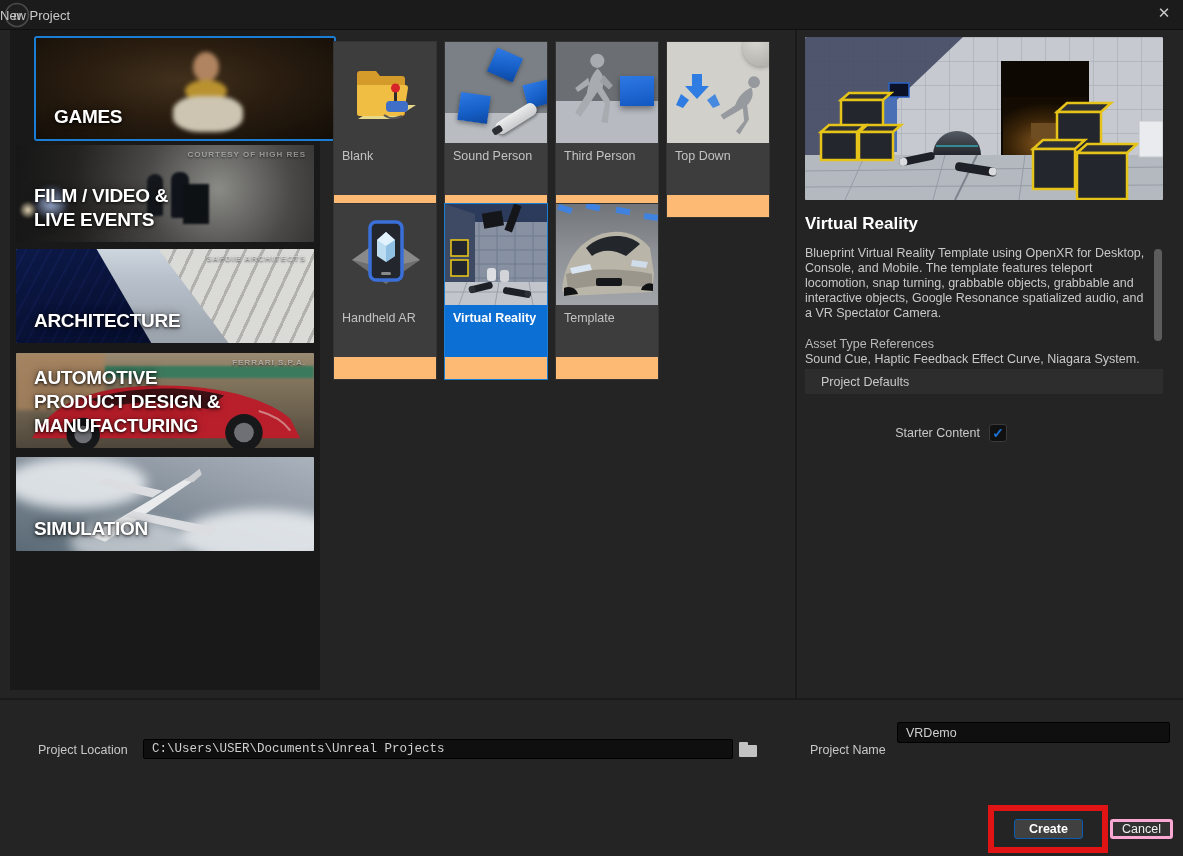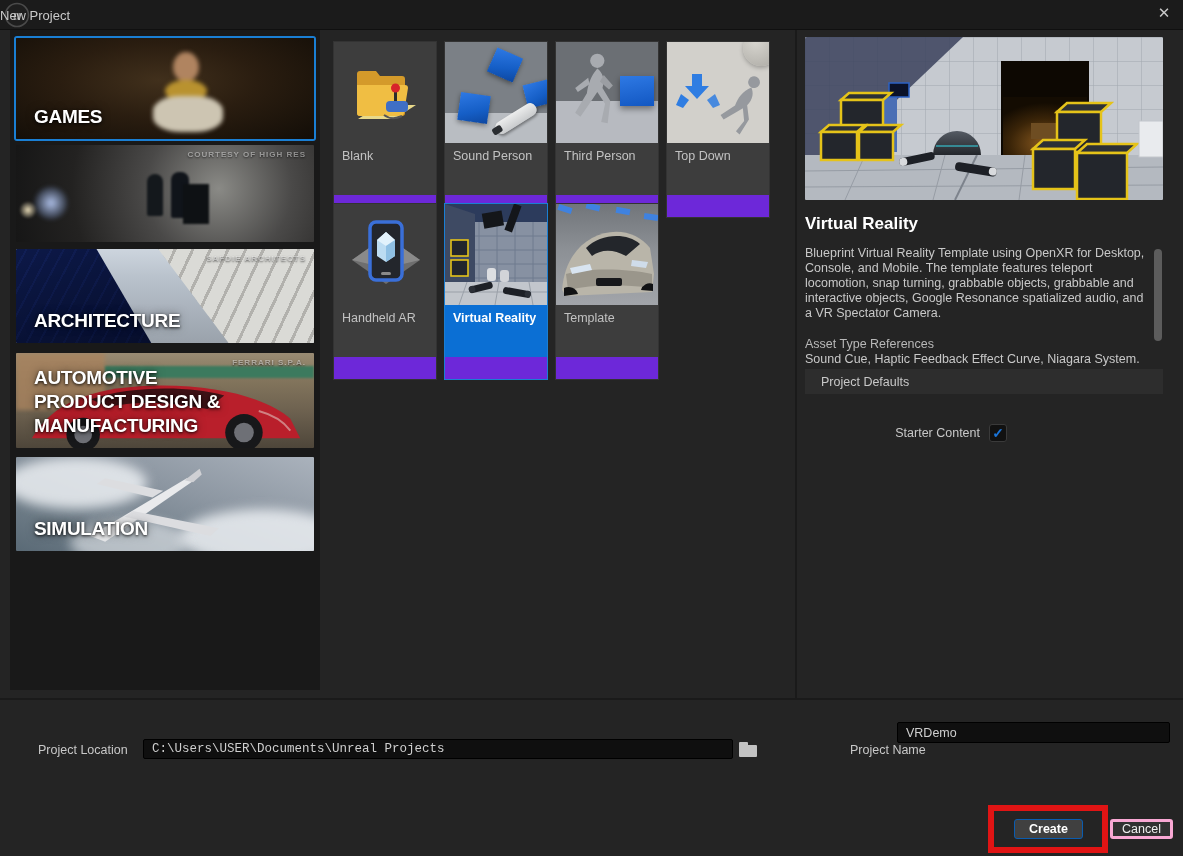--- a/index.html
+++ b/index.html
@@ -16,21 +16,21 @@
   .title { position:absolute; left:0; right:0; top:8px; text-align:left;
     font-size:13px; color:#c9c9c9; }
   .closebtn { position:absolute; right:8px; top:2px; width:22px; height:22px;
     display:flex; align-items:center; justify-content:center;
     font-size:15px; color:#c9c9c9; cursor:default; }
   
   .catpanel { position:absolute; left:10px; top:30px; width:310px; height:660px;
     background:#191919; }
   .ccard { position:absolute; left:4px; width:302px; border-radius:3px;
     overflow:hidden; border:2px solid transparent; }
-  .ccard.selected { border-color:#1a7fd4; }
+  .ccard.selected { border-color:#1a7fd4;margin-left:20px; }
   .c-games { top:6px;  height:105px; }
   .c-film  { top:113px; height:101px; }
   .c-arch  { top:217px; height:98px; }
   .c-auto  { top:321px; height:99px; }
   .c-sim   { top:425px; height:98px; }
   .cimg { position:absolute; inset:0; }
   .clabel { position:absolute; left:18px; bottom:10px; z-index:3;
     font-size:19px; font-weight:bold; letter-spacing:-0.3px; color:#fff;
     line-height:24px; white-space:pre-line;
     text-shadow:0 1px 3px rgba(0,0,0,.85), 0 0 8px rgba(0,0,0,.5); }
@@ -65,21 +65,21 @@
   .img-auto .shop { position:absolute; left:0; top:0; width:30%; height:60%; background:#a8835e; filter:blur(2px); opacity:.8; }
   .img-auto .car { position:absolute; left:2%; top:22%; width:96%; height:78%; }
   .img-sim { background:linear-gradient(200deg,#aab2bc 0%, #8d97a2 40%, #6f7d88 75%, #5a6a76 100%); }
   .img-sim .cloud { position:absolute; border-radius:50%; background:rgba(235,238,242,.85); filter:blur(6px); }
   .img-sim .cl1 { left:-4%; top:0%; width:48%; height:55%; }
   .img-sim .cl2 { left:55%; top:55%; width:55%; height:60%; }
   .img-sim .cl3 { left:18%; top:66%; width:40%; height:50%; opacity:.7; }
   .img-sim .plane { position:absolute; left:14%; top:4%; width:72%; height:92%; }
   
   .tgrid { position:absolute; left:333px; top:41px; width:452px; }
-  .tcard { position:absolute; width:104px; height:177px; background:#6d28d9;
+  .tcard { position:absolute; width:104px; height:177px; background:#fdba74;
     border-radius:0; overflow:hidden; border:1px solid #333; }
   .tcard.selected { border-color:#1a7fd4; }
   .tc0 { left:0;   top:0; }   .tc1 { left:111px; top:0; }
   .tc2 { left:222px; top:0; } .tc3 { left:333px; top:0; }
   .tc4 { left:0;   top:162px; } .tc5 { left:111px; top:162px; }
   .tc6 { left:222px; top:162px; }
   .timg { position:absolute; left:0; top:0; width:100%; height:101px; overflow:hidden; }
   .tlabel { position:absolute; left:0; top:101px; width:100%; height:52px;
     padding:6px 8px 0; font-size:12.5px; color:#c2c2c2; background:#3d3d3d; }
   .tcard.selected .tlabel { background:#0b6fd4; color:#fff; font-weight:bold; }
@@ -120,21 +120,21 @@
   .ddefaults { position:absolute; left:8px; top:339px; width:358px; height:25px; background:#2d2d2d;
     display:flex; align-items:center; padding-left:16px; font-size:12.5px; color:#c8c8c8; }
   .dstarter { position:absolute; left:8px; top:392px; width:358px; height:22px;
     display:flex; align-items:center; justify-content:flex-end; gap:9px; padding-right:156px; }
   .dstarter .lbl { font-size:12.5px; color:#c8c8c8; white-space:nowrap; }
   .checkbox { width:18px; height:18px; background:#111; border:1px solid #3a3a3a; border-radius:3px;
     display:flex; align-items:center; justify-content:center; color:#1a74d8; font-size:14px; font-weight:bold; }
   
   .flabel { position:absolute; font-size:12.5px; color:#c8c8c8; }
   .l-loc { left:38px; top:743px; }
-  .l-name { left:810px; top:743px;margin-left:40px; }
+  .l-name { left:810px; top:743px; }
   .tinput { position:absolute; background:#0f0f0f; border:1px solid #000; border-radius:2px;
     color:#cfcfcf; font-size:12.5px; font-family:"Liberation Sans", sans-serif; padding:0 8px; outline:none; }
   .in-loc { left:143px; top:739px; width:590px; height:20px;font-family:Liberation Mono, monospace; }
   .in-name { left:897px; top:722px; width:273px; height:21px; }
   .folderbtn { position:absolute; left:737px; top:740px; width:22px; height:20px; }
   .folderbtn .body { position:absolute; left:2px; top:5px; width:18px; height:12px; background:#c2c2c2; border-radius:1px; }
   .folderbtn .tab { position:absolute; left:2px; top:2px; width:9px; height:4px; background:#c2c2c2; border-radius:1px 1px 0 0; }
   .btn { position:absolute; height:20px; border-radius:3px; font-size:12.5px;
     display:flex; align-items:center; justify-content:center; font-family:"Liberation Sans", sans-serif; }
   .btn-create { left:1014px; top:819px; width:69px; background:#404040; color:#fff; font-weight:bold; border:1px solid #0a5cb0; }
@@ -172,20 +172,22 @@
 
     <div class="ccard c-film">
       <div class="cimg img-film">
         <div class="flare1"></div>
           <div class="flare2"></div>
           <div class="sil1"></div>
           <div class="sil2"></div>
           <div class="rig"></div>
       </div>
       <div class="cwm">COURTESY OF HIGH RES</div>
+      <div class="clabel">FILM / VIDEO &amp;
+LIVE EVENTS</div>
     </div>
 
     <div class="ccard c-auto">
       <div class="cimg img-auto">
         <div class="shop"></div>
           <div class="awning"></div>
         <svg class="car" viewBox="0 0 290 76" preserveAspectRatio="none">
           <path d="M10 66 C 30 30 70 14 130 12 C 200 10 250 26 272 46 L 282 66 Z" fill="#b91f2b"></path>
           <path d="M70 26 C 110 12 170 12 205 22 L 188 36 C 150 28 110 28 88 34 Z" fill="#2a1214" opacity=".85"></path>
           <circle cx="62" cy="62" r="17" fill="#17181a"></circle>

